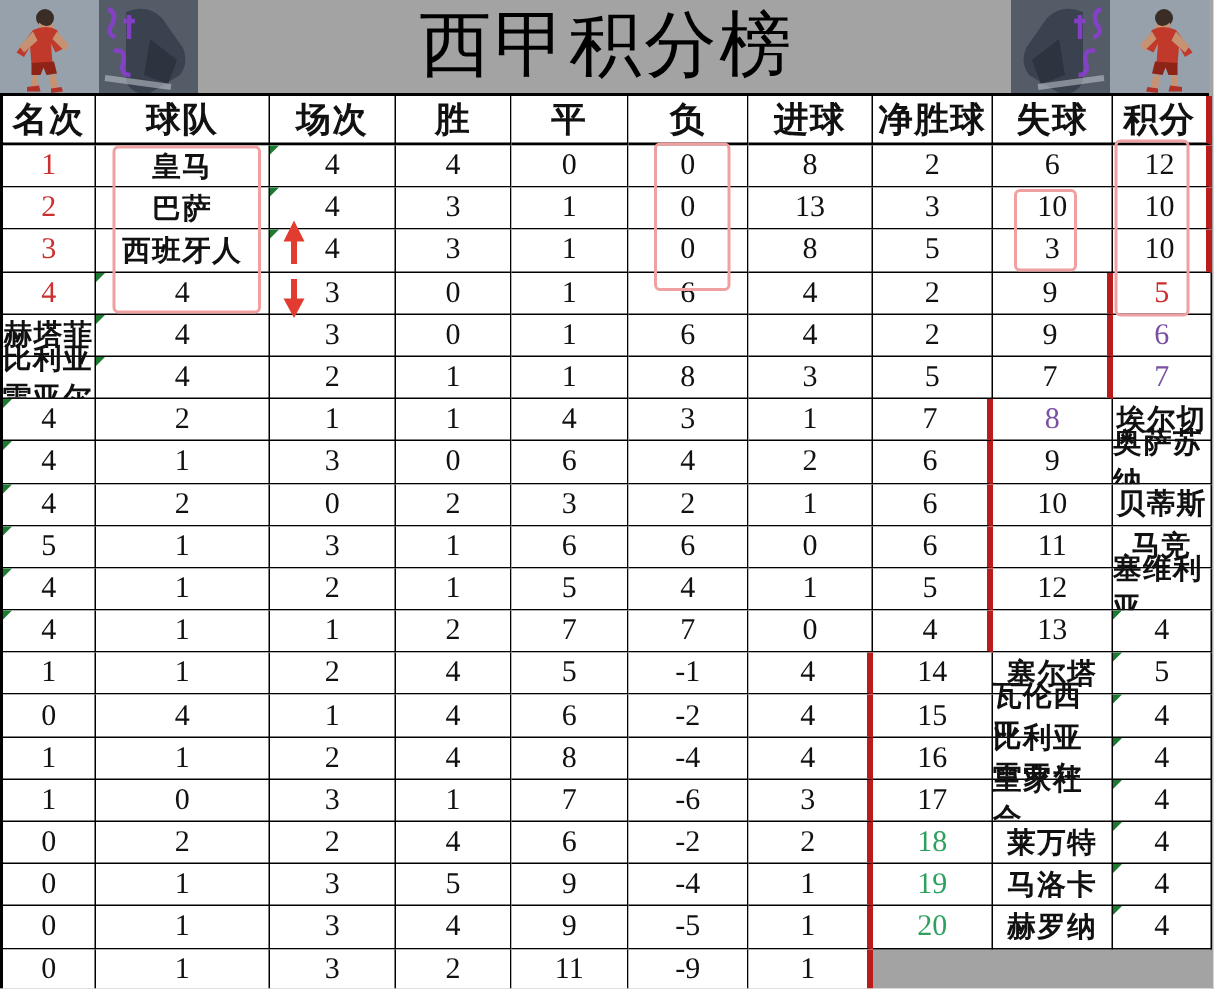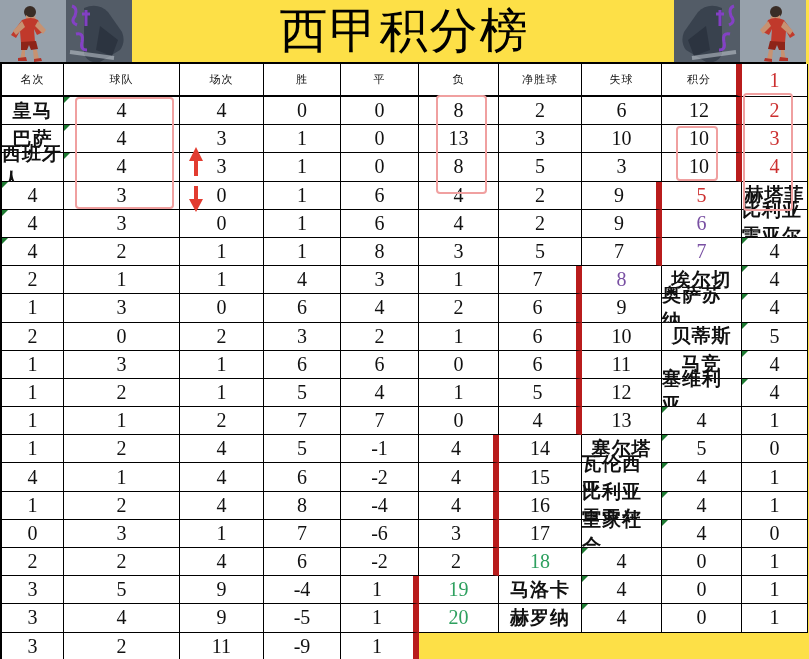--- a/index.html
+++ b/index.html
@@ -1,17 +1,17 @@
 <!DOCTYPE html>
 <html style="--rank-red: #cc2f2f; --rank-purple: #7950a3; --rank-green: #2ea05f; --rank-black: #111111; --highlight-box: #f0a0a0; --arrow-red: #e23c30; --comment-triangle-green: #1d7a31;"><head>
 <meta charset="utf-8">
 <style>
   html,body{margin:0;padding:0;background:#fff;}
   #stage{
-    position:relative;width:809px;height:659px;overflow:hidden;background:#fde047;
+    position:relative;width:809px;height:659px;overflow:hidden;background:#a3a3a3;
     font-family:"Liberation Serif","DejaVu Serif",serif;color:#111;
   }
   
   #title-band{position:absolute;left:0;top:0;width:809px;height:62px;display:flex;align-items:center;justify-content:center;}
   #page-title{font-size:48px;line-height:1;letter-spacing:2px;color:#000;font-weight:400;}
   .corner-art{position:absolute;top:0;width:132px;height:62px;overflow:hidden;}
   #corner-art-left{left:0;}
   #corner-art-right{left:674px;transform:scaleX(-1);}
   
   #standings-table{
@@ -20,22 +20,22 @@
     grid-template-columns:62px 116px 84px 77px 78px 80px 83px 80px 80px 66px;
     grid-template-rows:33px repeat(20,28.2px);
     border-top:2px solid #000;border-left:2px solid #000;
     box-sizing:border-box;
   }
   .cell{
     position:relative;display:flex;align-items:center;justify-content:center;
     border-right:1px solid #000;border-bottom:1px solid #000;
     font-size:20px;background:#fff;box-sizing:border-box;overflow:visible;
   }
-  .cell.last-col{border-right:6px solid #b91c1c;}
-  .hcell{font-weight:normal;font-size:11px;border-bottom-width:2px;letter-spacing:1px;}
+  .cell.last-col{border-right:4px solid #b91c1c;}
+  .hcell{font-weight:bold;font-size:23px;border-bottom-width:2px;letter-spacing:1px;}
   .team-cell{font-size:19px;font-weight:bold;letter-spacing:1px;}
   .rank-cell{font-size:20px;}
   .rc-red{color:var(--rank-red);}
   .rc-purple{color:var(--rank-purple);}
   .rc-green{color:var(--rank-green);}
   .rc-black{color:var(--rank-black);}
   .comment-tri{
     position:absolute;left:0;top:0;width:0;height:0;
     border-top:6px solid var(--comment-triangle-green);
     border-right:6px solid transparent;
@@ -125,20 +125,21 @@
   </div>
   </div>
 
   <div id="standings-table">
       <div class="cell hcell">名次</div>
       <div class="cell hcell">球队</div>
       <div class="cell hcell">场次</div>
       <div class="cell hcell">胜</div>
       <div class="cell hcell">平</div>
       <div class="cell hcell">负</div>
+      <div class="cell hcell">进球</div>
       <div class="cell hcell">净胜球</div>
       <div class="cell hcell">失球</div>
       <div class="cell hcell last-col">积分</div>
       <div class="cell rank-cell rc-red">1</div>
       <div class="cell team-cell">皇马</div>
       <div class="cell ">
         <span class="comment-tri"></span>
         <span>4</span>
       </div>
       <div class="cell ">4</div>
@@ -347,20 +348,21 @@
         <span>4</span>
       </div>
       <div class="cell ">0</div>
       <div class="cell ">2</div>
       <div class="cell ">2</div>
       <div class="cell ">4</div>
       <div class="cell ">6</div>
       <div class="cell ">-2</div>
       <div class="cell last-col ">2</div>
       <div class="cell rank-cell rc-green">18</div>
+      <div class="cell team-cell">莱万特</div>
       <div class="cell ">
         <span class="comment-tri"></span>
         <span>4</span>
       </div>
       <div class="cell ">0</div>
       <div class="cell ">1</div>
       <div class="cell ">3</div>
       <div class="cell ">5</div>
       <div class="cell ">9</div>
       <div class="cell ">-4</div>

